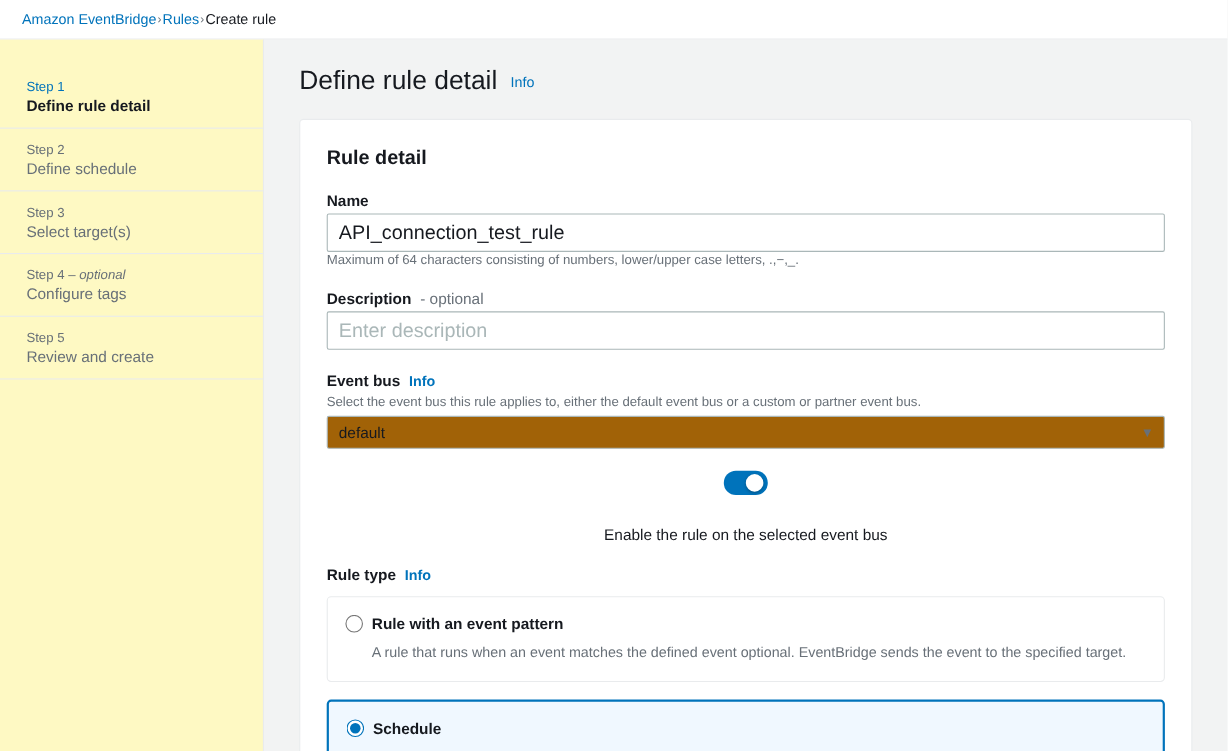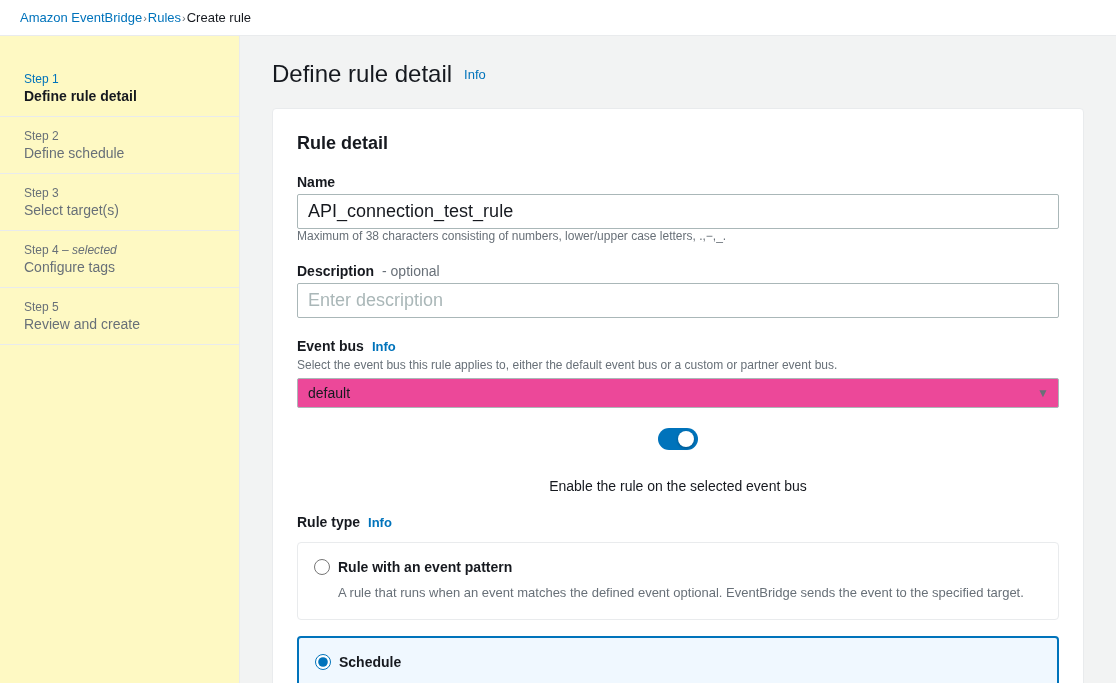--- a/index.html
+++ b/index.html
@@ -150,21 +150,21 @@
       display: inline-block;
       width: 100%;
     }
     .form-select {
       width: 100%;
       padding: 6px 24px 6px 10px;
       border: 1px solid #aab7b8;
       border-radius: 2px;
       font-size: 14px;
       color: #16191f;
-      background: #ec4899;
+      background: #a16207;
       appearance: none;
       cursor: pointer;
       outline: none;
     }
     .select-arrow {
       position: absolute;
       right: 10px;
       top: 50%;
       transform: translateY(-50%);
       color: #687078;
@@ -318,21 +318,21 @@
       <div class="step-name inactive">Define schedule</div>
     </div>
 
     <div class="sidebar-step">
       <div class="step-label">Step 3</div>
       <div class="step-name inactive">Select target(s)</div>
     </div>
 
     <div class="sidebar-step">
       <div class="step-label">
-        <span>Step 4</span> – <em>selected</em>
+        <span>Step 4</span> – <em>optional</em>
       </div>
       <div class="step-name inactive">Configure tags</div>
     </div>
 
     <div class="sidebar-step">
       <div class="step-label">Step 5</div>
       <div class="step-name inactive">Review and create</div>
     </div>
   </nav>
 
@@ -341,21 +341,21 @@
       <h1 class="page-title">Define rule detail</h1>
       <a class="info-link">Info</a>
     </div>
 
     <div class="card">
       <div class="card-title">Rule detail</div>
 
       <div class="form-group">
         <div class="form-label">Name</div>
         <input class="form-input" type="text" value="API_connection_test_rule" style="">
-        <div class="form-hint">Maximum of 38 characters consisting of numbers, lower/upper case letters, .,−,_.</div>
+        <div class="form-hint">Maximum of 64 characters consisting of numbers, lower/upper case letters, .,−,_.</div>
       </div>
 
       <div class="form-group">
         <div class="form-label">
           <span>Description</span>
           <span class="optional">- optional</span>
         </div>
         <input class="form-input" type="text" placeholder="Enter description" style="">
       </div>
 

